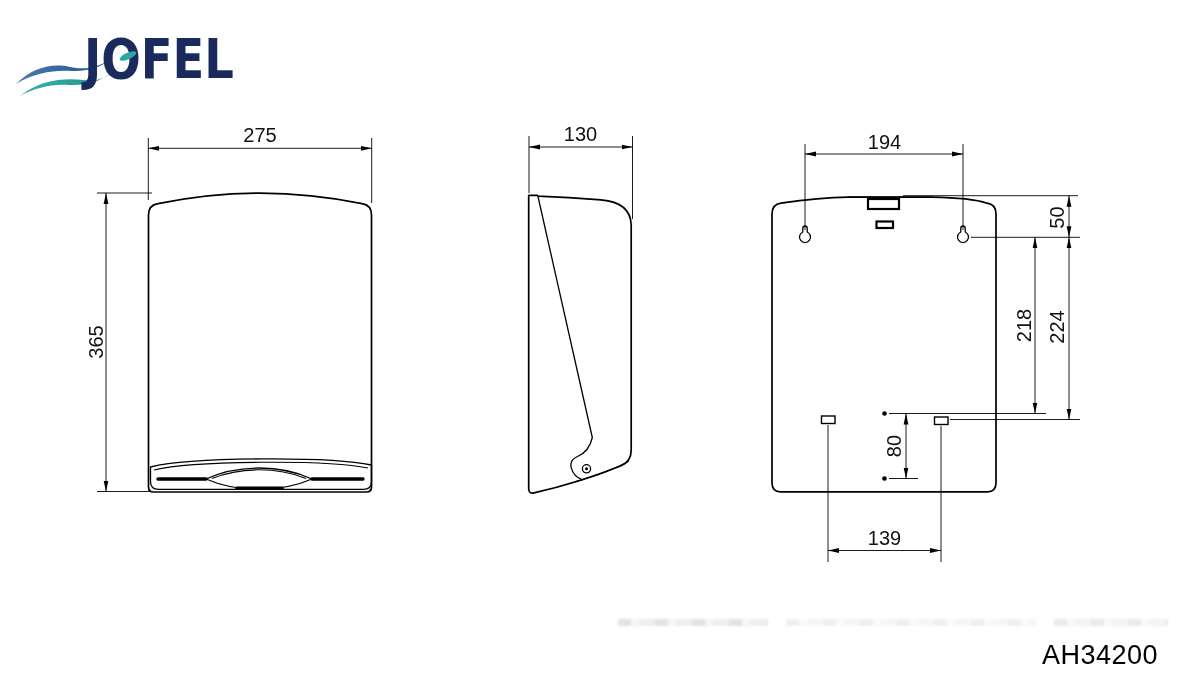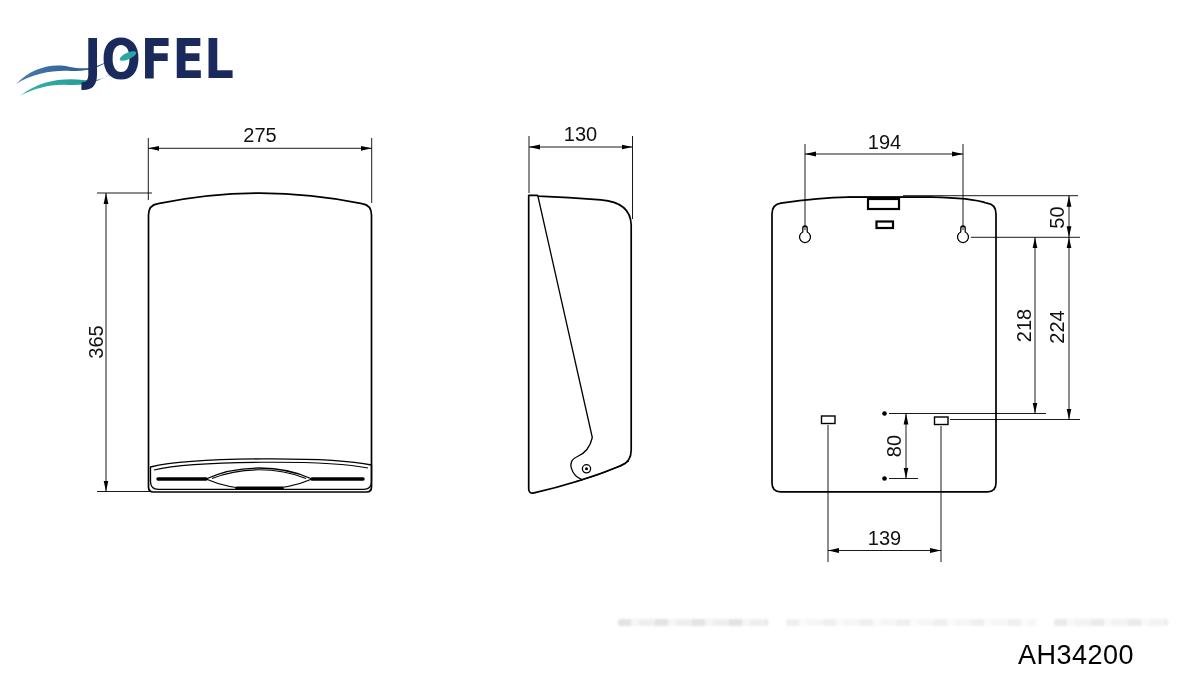--- a/index.html
+++ b/index.html
@@ -20,21 +20,21 @@
   .pin{fill:#000;stroke:none;}
   
   .watermark{position:absolute;left:618px;top:615px;width:550px;height:15px;
     filter:blur(1.3px);opacity:.42;pointer-events:none;}
   .wm-seg{position:absolute;top:4px;height:7px;border-radius:2px;
     background:repeating-linear-gradient(90deg,#8f8f8f 0 13px,#d9d9d9 13px 21px,#bdbdbd 21px 37px);}
   .wm-a{left:0;width:150px;opacity:.6;}
   .wm-b{left:168px;width:250px;opacity:.35;}
   .wm-c{left:436px;width:114px;opacity:.45;}
   
-  .model-code{position:absolute;left:1018px;top:640px;width:140px;text-align:left;
+  .model-code{position:absolute;left:1018px;top:640px;width:140px;text-align:right;
     font:27px "Liberation Sans",sans-serif;color:#000;letter-spacing:.5px;}
   
   .logo{position:absolute;left:8px;top:10px;}
 </style>
 </head>
 <body>
 
 <svg class="logo" width="235" height="100" viewBox="0 0 235 100">
   <defs>
     <linearGradient id="gBlue" x1="0" y1="0" x2="1" y2="0">

